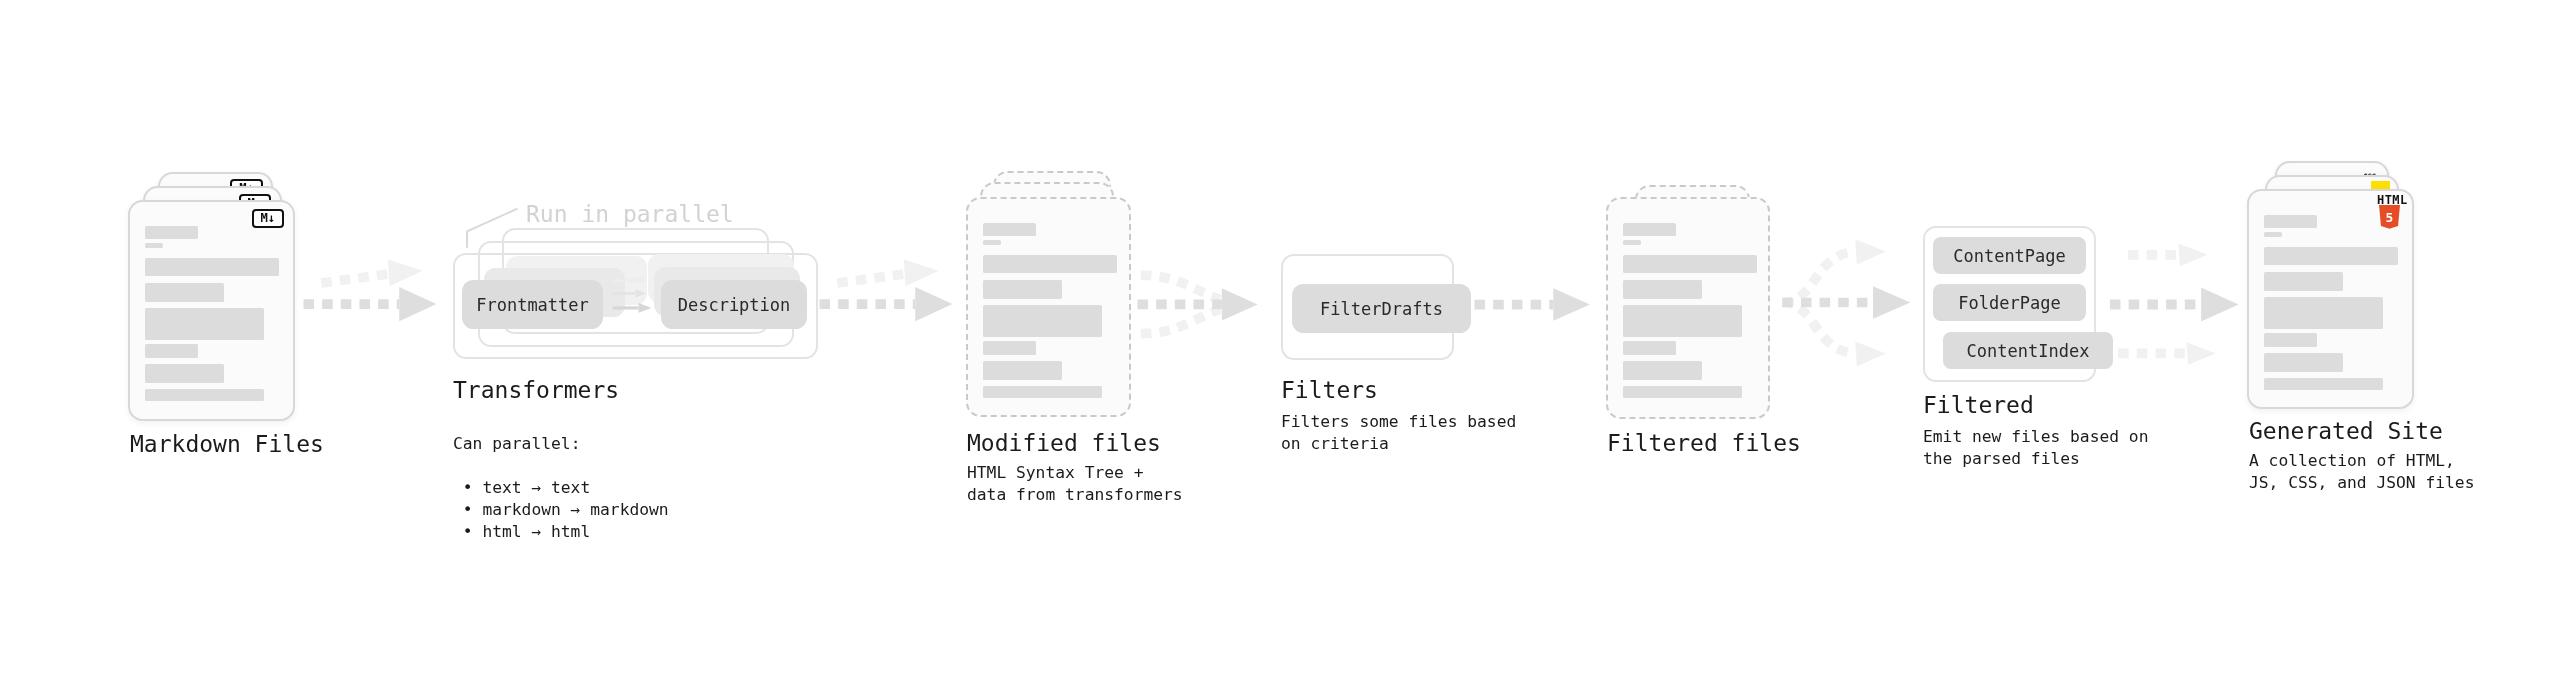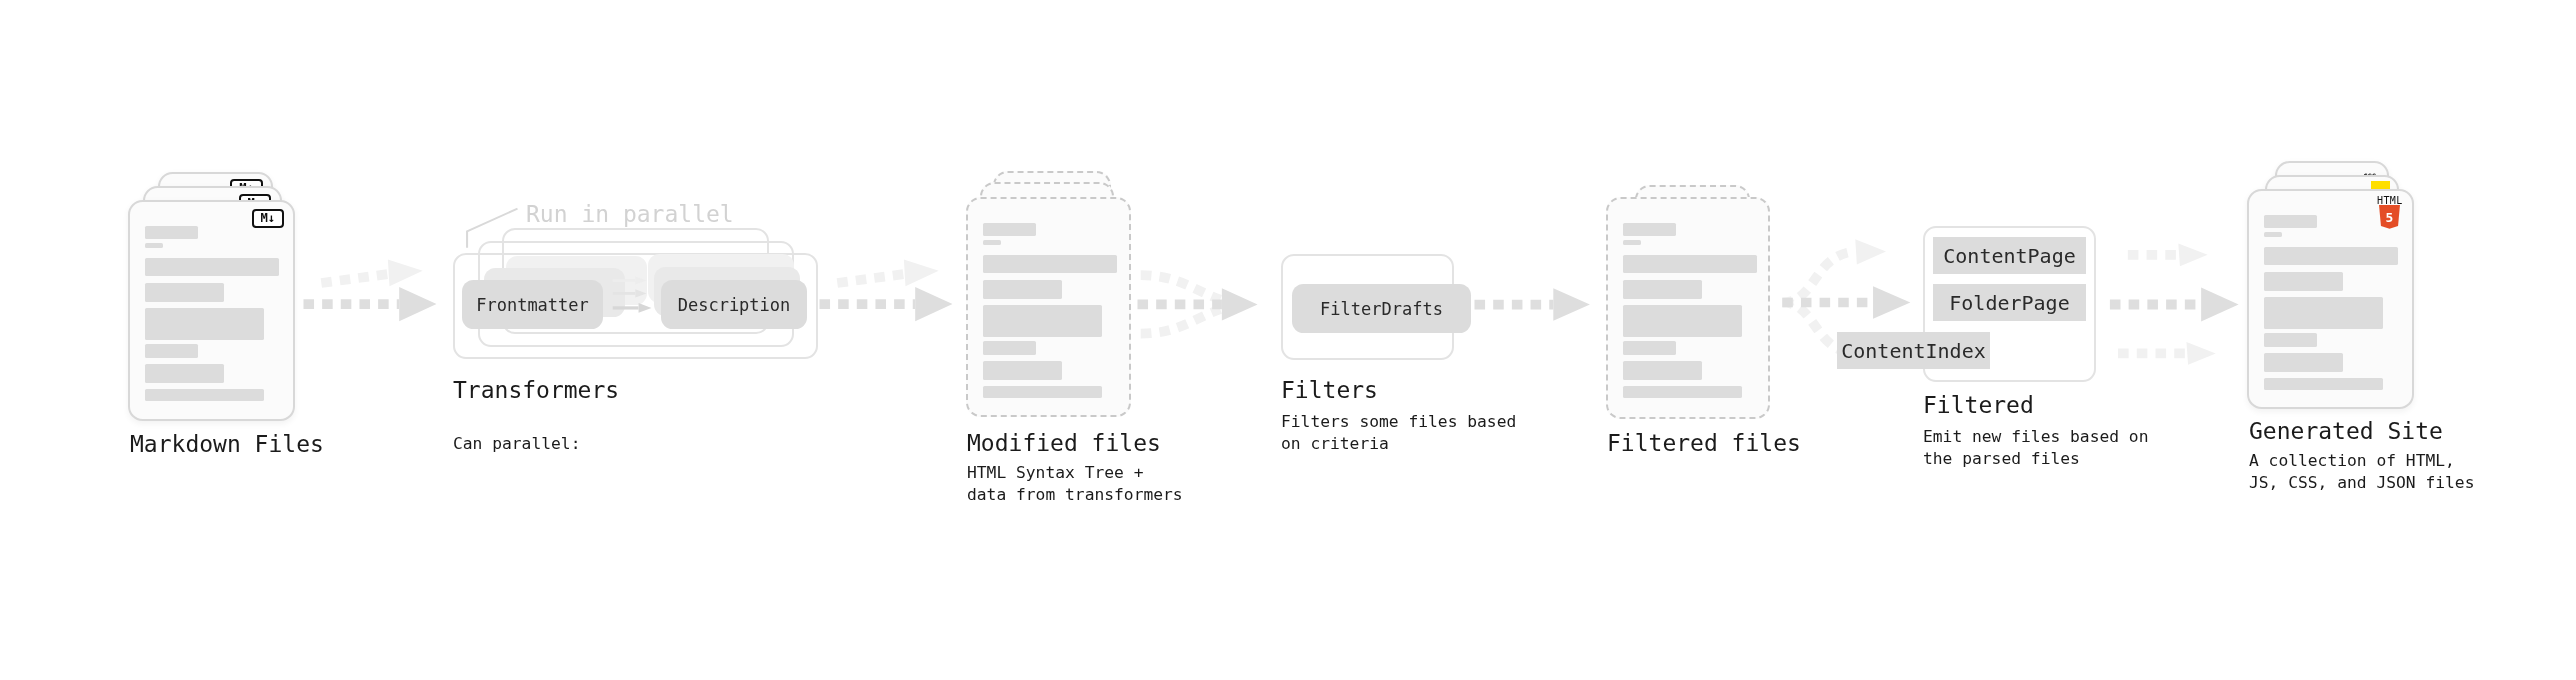--- a/index.html
+++ b/index.html
@@ -26,31 +26,31 @@
   .bars i:nth-child(5){width:119px;height:32.5px;margin-top:5.7px}
   .bars i:nth-child(6){width:53px;height:14.6px;margin-top:3.3px}
   .bars i:nth-child(7){width:79px;height:18.7px;margin-top:5.7px}
   .bars i:nth-child(8){width:119px;height:12.2px;margin-top:6.5px}
 
   
   .md-icon{position:absolute;top:6.5px;right:9px;width:32.5px;height:19.5px;background:#fff;
      border:2.4px solid var(--icon-ink);border-radius:4.1px;color:var(--icon-ink);
      font-weight:bold;font-size:12.2px;line-height:14.6px;text-align:center}
   .html5-icon{position:absolute;top:4.9px;right:10.6px;width:24.4px;text-align:center}
-  .h5word{font-size:10px;font-weight:normal;letter-spacing:0.4px;color:var(--icon-ink);line-height:9px}
+  .h5word{font-size:12px;font-weight:bold;letter-spacing:0.4px;color:var(--icon-ink);line-height:9px}
   .css-icon{position:absolute;top:4.1px;right:9.8px;width:14.6px;text-align:center}
   .cssword{font-size:7.3px;font-weight:bold;color:var(--icon-ink);line-height:7.3px}
   .cssbar{height:3.3px;background:var(--css-blue);margin-top:0.8px;border-radius:0.8px}
   .js-icon{position:absolute;top:4.1px;right:7.3px;width:18.7px;height:9.8px;background:var(--js-yellow)}
 
   
   .group{position:absolute;border:2px solid var(--group-border);border-radius:13px;background:transparent}
   .chip{position:absolute;background:var(--chip-bg);border-radius:11.4px;color:var(--chip-text);
         font-size:17px;display:flex;align-items:center;justify-content:center;white-space:nowrap}
-  .chip.sm{font-size:20px;border-radius:0}
+  .chip.sm{font-size:17px;border-radius:8px}
   .ghost1{background:#e9e9e9}
   .ghost2{background:#f1f1f1}
 
   
   .label{position:absolute;font-size:23px;font-weight:500;color:var(--text);white-space:nowrap}
   .caption{position:absolute;font-size:16.3px;line-height:22px;color:var(--text);white-space:pre-line}
   .bullets{padding-left:9.8px;white-space:nowrap}
   .note{position:absolute;font-size:23px;color:var(--muted-note);white-space:nowrap}
 
   
@@ -155,20 +155,25 @@
       <polygon points="30,3 44,8 30,13" fill="#ededed"></polygon>
       <line x1="2" y1="24" x2="30" y2="24" stroke="#e4e4e4" stroke-width="3.5"></line>
       <polygon points="30,19 44,24 30,29" fill="#e4e4e4"></polygon>
       <line x1="2" y1="42" x2="34" y2="42" stroke="#d7d7d7" stroke-width="4"></line>
       <polygon points="34,36 50,42 34,48" fill="#d7d7d7"></polygon>
     </svg>
 
     <div class="label" style="left:453px;top:377px">Transformers</div>
     <div class="caption" style="left:453px;top:411px">
       <div>Can parallel:</div>
+      <div class="bullets">
+        <div>• text → text</div>
+        <div>• markdown → markdown</div>
+        <div>• html → html</div>
+      </div>
     </div>
   </div>
 
   <div>
     <div class="doc dashed" style="left:993px;top:171px;width:118px;height:57px"></div>
     <div class="doc dashed" style="left:980px;top:182px;width:134px;height:65px"></div>
     <div class="doc dashed" style="left:966px;top:197px;width:165px;height:220px">
       <div class="bars">
         <i></i>
           <i></i>
@@ -207,21 +212,21 @@
           <i></i>
       </div>
     </div>
     <div class="label" style="left:1607px;top:430px">Filtered files</div>
   </div>
 
   <div>
     <div class="group" style="left:1923px;top:226px;width:173px;height:156px"></div>
     <div class="chip sm" style="left:1933px;top:237px;width:153px;height:37px">ContentPage</div>
     <div class="chip sm" style="left:1933px;top:284px;width:153px;height:37px">FolderPage</div>
-    <div class="chip sm" style="left:1837px;top:332px;width:153px;height:37px">ContentIndex</div>
+    <div class="chip sm" style="left:1943px;top:332px;width:170px;height:37px">ContentIndex</div>
     <div class="label" style="left:1923px;top:392px">Filtered</div>
     <div class="caption" style="left:1923px;top:426px">Emit new files based on
 the parsed files</div>
   </div>
 
   <div>
     <div class="doc" style="left:2275px;top:161px;width:114px;height:65px">
       <span class="css-icon">
         <span class="cssword">CSS</span>
         <span class="cssbar" style="display:block"></span>

